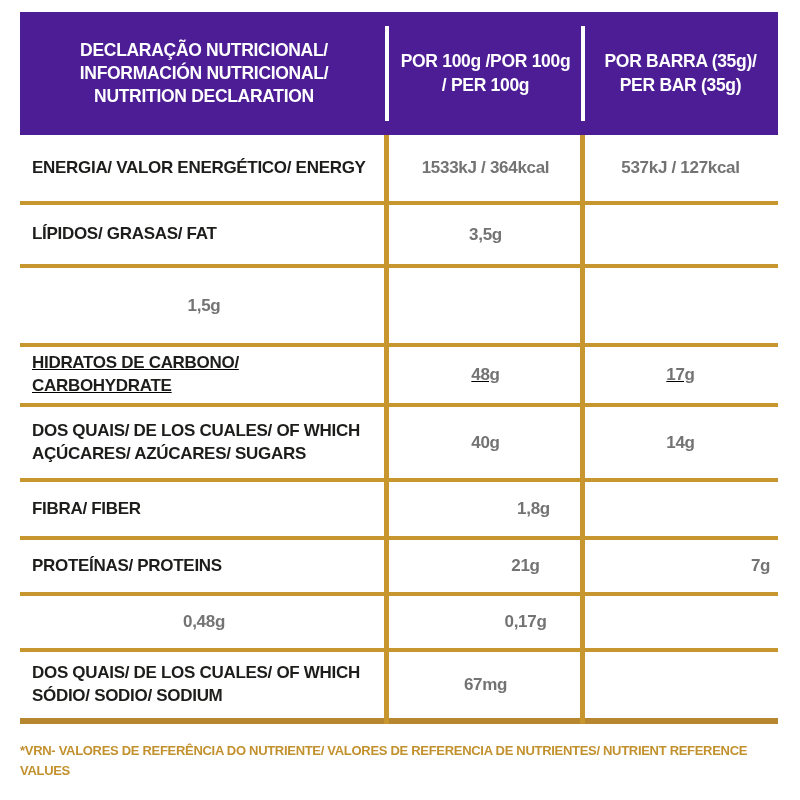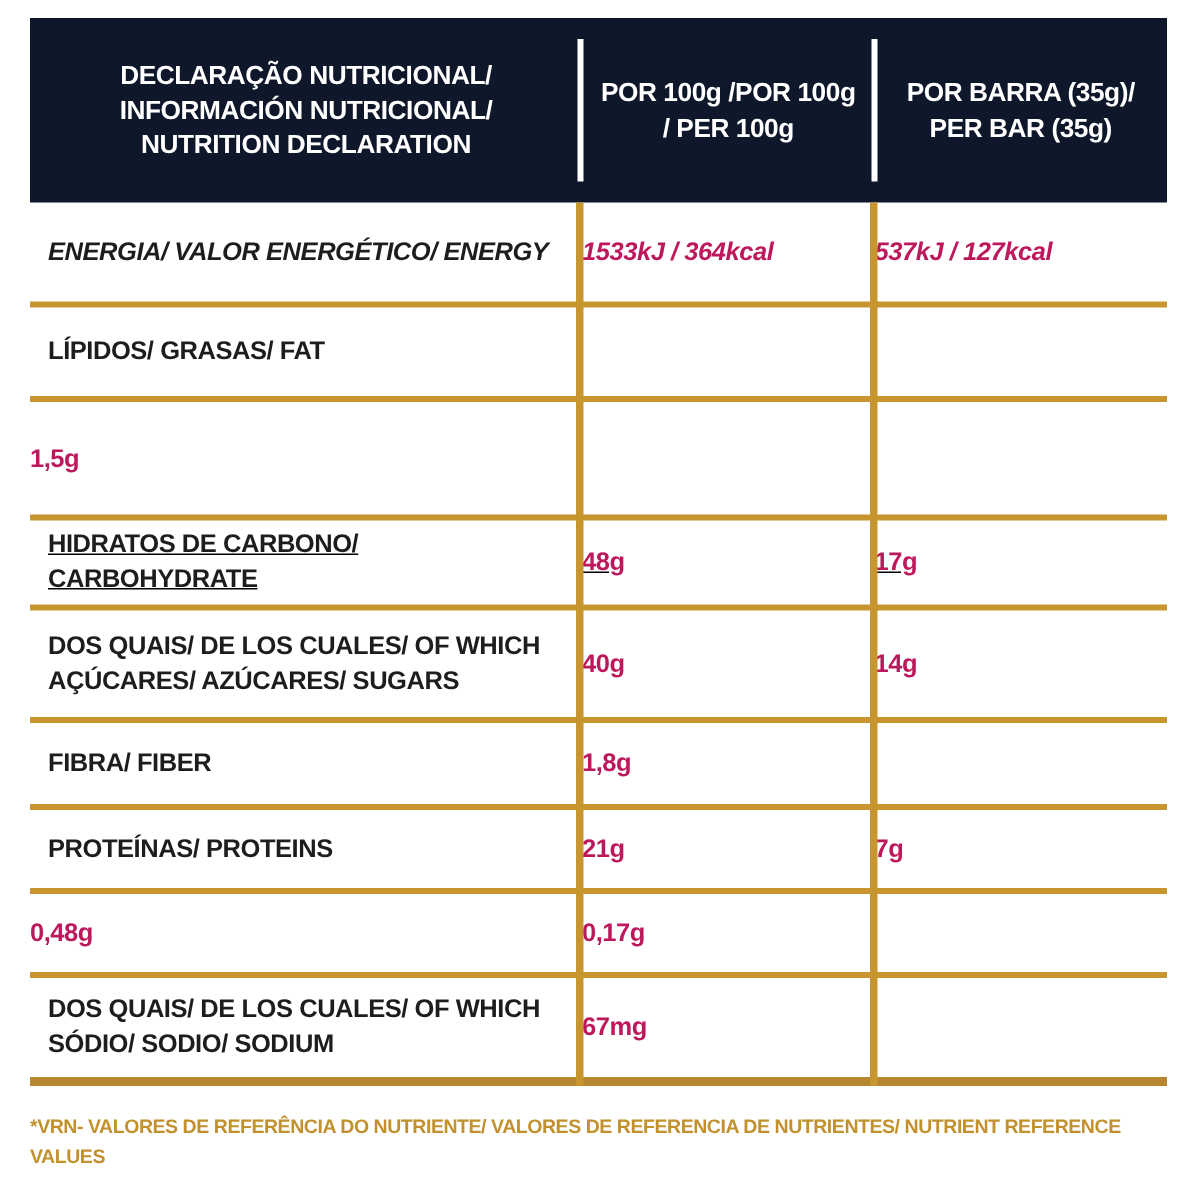--- a/index.html
+++ b/index.html
@@ -15,21 +15,21 @@
     left: 20px;
     top: 12px;
     width: 758px;
   }
   
   .thead {
     position: relative;
     display: grid;
     grid-template-columns: 368px 195px 195px;
     height: 123px;
-    background: #0f172a;
+    background: #4c1d95;
     color: #ffffff;
     align-items: center;
   }
   .thead .hcell {
     text-align: center;
     font-weight: bold;
     font-size: 17.5px;
     line-height: 1.32;
     letter-spacing: -0.3px;
     white-space: pre-line;
@@ -71,30 +71,30 @@
     color: #1d1d1b;
     padding-left: 12px;
     padding-right: 6px;
     white-space: pre-line;
     text-align: left;
   }
   .trow .val {
     font-weight: bold;
     font-size: 17px;
     letter-spacing: -0.3px;
-    color: #be185d;
-    text-align: left;
+    color: #737373;
+    text-align: center;
   }
-  .h70 { min-height: 70px; font-style: italic; }
+  .h70 { min-height: 70px; }
   .h63 { min-height: 63px; }
   .h79 { min-height: 79px; }
   .h60 { min-height: 60px; text-decoration: underline; }
   .h75 { min-height: 75px; }
-  .h58 { min-height: 58px; }
-  .h56 { min-height: 56px; }
+  .h58 { min-height: 58px; gap: 48px; }
+  .h56 { min-height: 56px; gap: 40px; }
   .h72 { min-height: 72px; }
   
   .footnote {
     margin-top: 17px;
     color: #C2912E;
     font-weight: bold;
     font-size: 13px;
     letter-spacing: -0.3px;
     line-height: 1.5;
     text-align: left;
@@ -122,20 +122,21 @@
     <div class="vline v2"></div>
 
     <div class="trow h70">
       <div class="label">ENERGIA/ VALOR ENERGÉTICO/ ENERGY</div>
       <div class="val">1533kJ / 364kcal</div>
       <div class="val">537kJ / 127kcal</div>
     </div>
 
     <div class="trow h63">
       <div class="label">LÍPIDOS/ GRASAS/ FAT</div>
+      <div class="val">3,5g</div>
     </div>
 
     <div class="trow h79">
       <div class="val">1,5g</div>
     </div>
 
     <div class="trow h60">
       <div class="label">HIDRATOS DE CARBONO/ CARBOHYDRATE</div>
       <div class="val">48g</div>
       <div class="val">17g</div>

